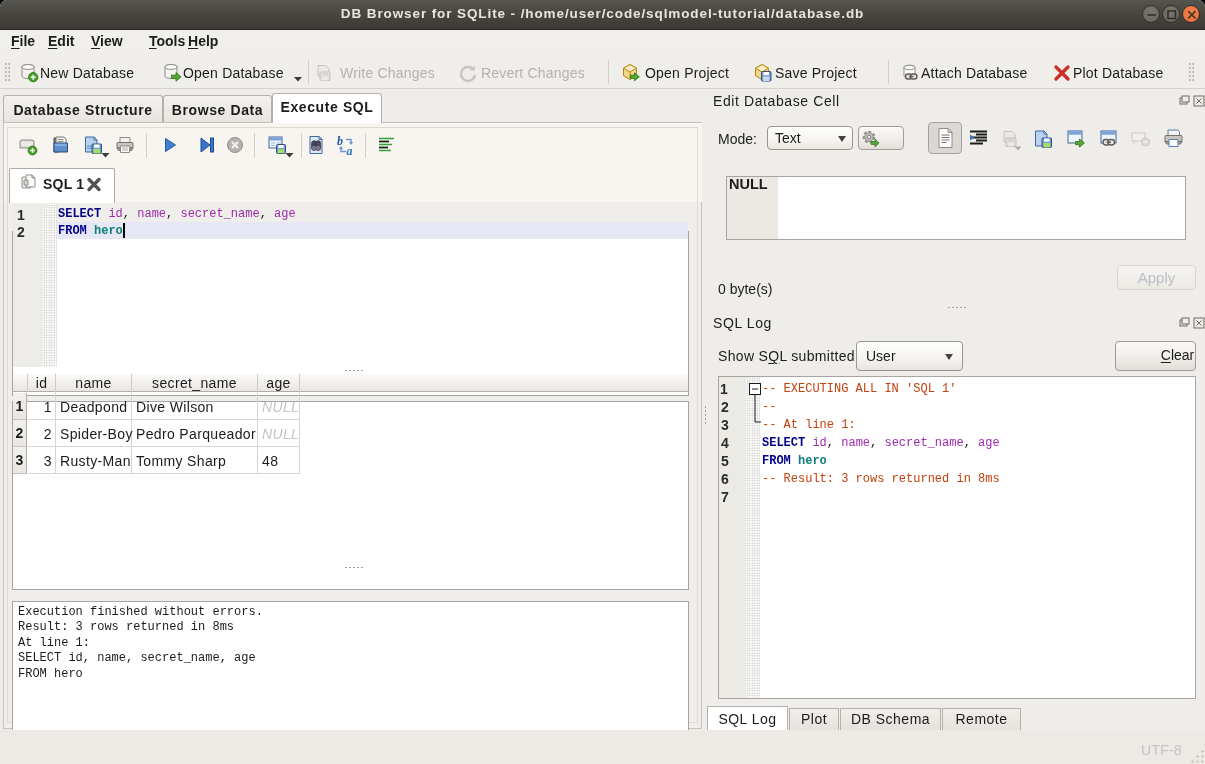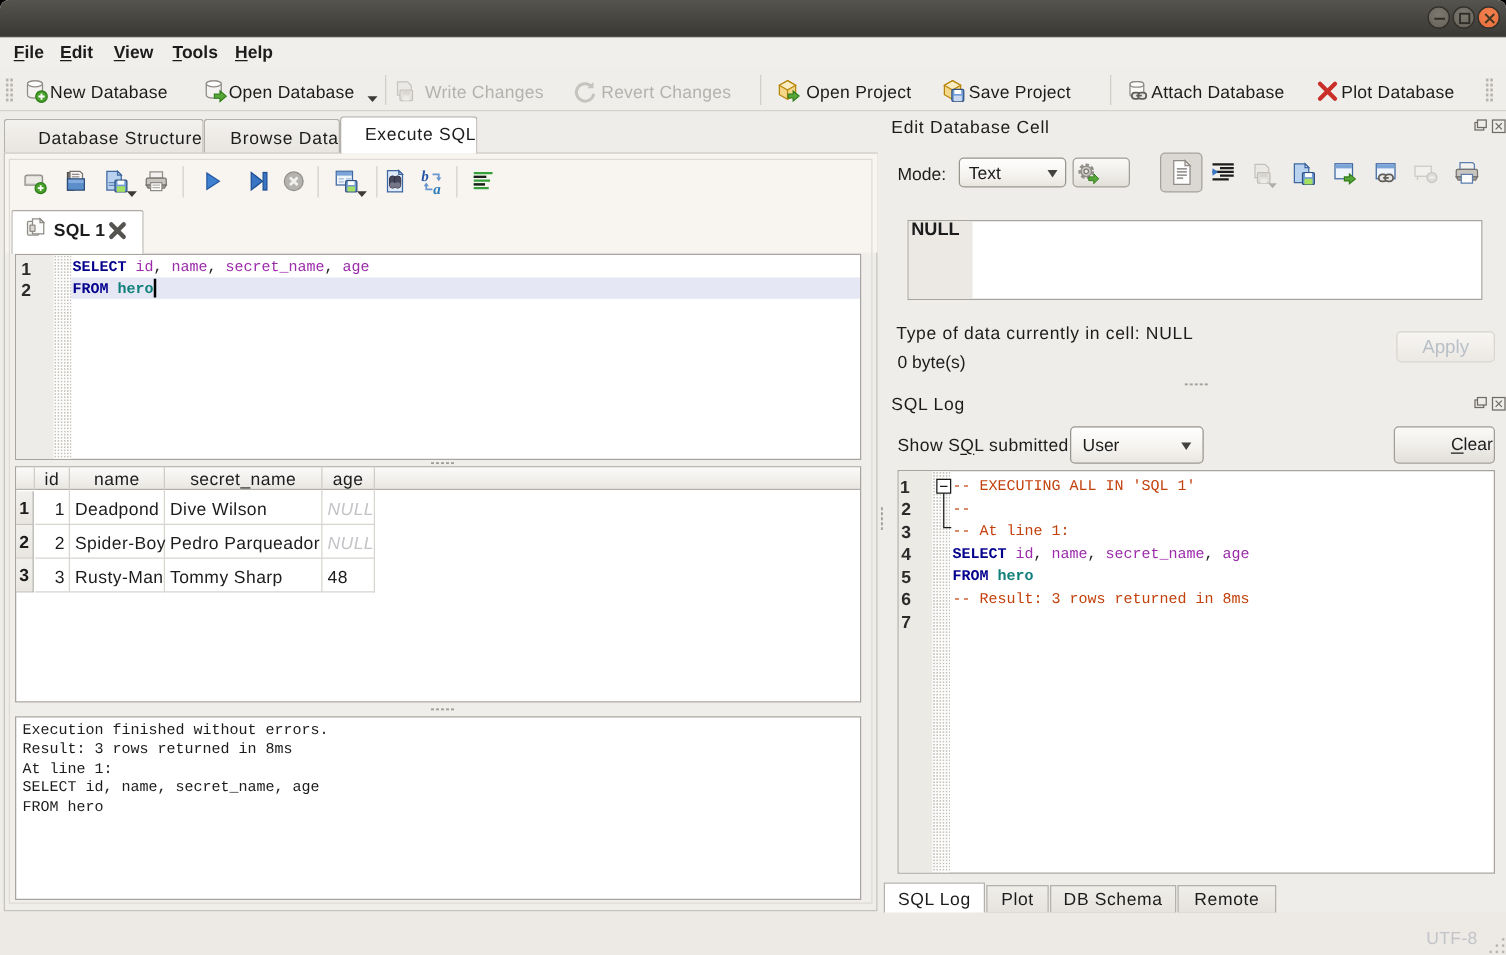--- a/index.html
+++ b/index.html
@@ -30,29 +30,29 @@
 .tbtxt { position:absolute; top:12px; letter-spacing:0.2px;text-align:right; }
 .tbtxt.dis { color:#b4b2ae; }
 .tsep { position:absolute; top:7px; width:1px; height:24px; background:#d2cfca; }
 .handle { position:absolute; top:9px; width:7px; height:20px;
   background-image:radial-gradient(circle, #b5b2ac 1px, transparent 1.3px);
   background-size:3.5px 4px; }
 .ticon { position:absolute; top:63px; }
 
 
 .mtab { position:absolute; top:95px; height:28px; background:linear-gradient(#f3f1ee,#e8e5e0);
-  border:1px solid #b4b1ac; border-bottom:none; border-radius:3px 3px 0 0; text-align:right; padding-top:6px; letter-spacing:0.6px; }
+  border:1px solid #b4b1ac; border-bottom:none; border-radius:3px 3px 0 0; text-align:center; padding-top:6px; letter-spacing:0.6px;font-weight:bold; }
 .mtab.active { top:93px; height:30px; background:#fff; z-index:5; padding-top:5px; }
 
 
 #lpanel { position:absolute; left:3px; top:122px; width:699px; height:607px;
   background:#f0eeea; border:1px solid #c6c3be; }
 #linner { position:absolute; left:7px; top:127px; width:691px; height:596px;
   border:1px solid #dedbd6; }
-.whitebox { position:absolute; background:#fff; border:1px solid #a8a5a0; }
+.whitebox { position:absolute; background:#fff; border:1px solid #a8a5a0;margin-top:28px; }
 .hatch { position:absolute; background-color:#fcfcfb;
   background-image:radial-gradient(#c6c3be 0.7px, transparent 0.9px);
   background-size:2.5px 2.5px; }
 .lnum { position:absolute; font-weight:bold; color:#2b2b2b; font-size:14px; }
 .kw { color:#03008d; font-weight:bold; }
 .ident { color:#9c2bac; }
 .tbl { color:#0f7f7a; font-weight:bold; }
 .cmt { color:#c2410c; }
 
 
@@ -79,20 +79,21 @@
 
 .btab { position:absolute; height:23px; background:linear-gradient(#f0eee9,#e6e3de);
   border:1px solid #b4b1ac; text-align:center; padding-top:2px; letter-spacing:0.5px; }
 .btab.active { background:#fff; }
 </style>
 </head>
 <body>
 <div id="win">
 
 <div id="titlebar">
+  <div id="title-text">DB Browser for SQLite - /home/user/code/sqlmodel-tutorial/database.db</div>
   <div class="wbtn" id="btn-min" style="left:1142px">
         <svg width="18" height="18">
           <line x1="4.5" y1="9" x2="13" y2="9" stroke="#2e2d29" stroke-width="1.7"></line>
         </svg>
       </div>
   <div class="wbtn" id="btn-max" style="left:1161.5px">
         <svg width="18" height="18">
           <rect x="5" y="5" width="7.5" height="7.5" fill="none" stroke="#2e2d29" stroke-width="1.5"></rect>
         </svg>
       </div>
@@ -100,21 +101,21 @@
         <svg width="18" height="18">
           <path d="M5.2 5.2 L12.4 12.4 M12.4 5.2 L5.2 12.4" stroke="#483a22" stroke-width="1.7"></path>
         </svg>
       </div>
 </div>
 
 <div id="menubar">
   <span style="left:11px"><u>F</u>ile</span>
   <span style="left:48px"><u>E</u>dit</span>
   <span style="left:91px"><u>V</u>iew</span>
-  <span style="left:138px"><u>T</u>ools</span>
+  <span style="left:149px"><u>T</u>ools</span>
   <span style="left:188px"><u>H</u>elp</span>
 </div>
 
 <div id="toolbar">
   <div class="handle" style="left:4px"></div>
   <div class="tsep" style="left:308px"></div>
   <div class="tsep" style="left:608px"></div>
   <div class="tsep" style="left:888px"></div>
   <span class="tbtxt" style="left:40px">New Database</span>
   <span class="tbtxt" style="left:183px">Open Database</span>
@@ -436,21 +437,20 @@
   <path d="M3 7.5 h15 q1 0 1 1 v5 h-17 v-5 q0 -1 1 -1 z" fill="#c8c5c0" stroke="#75736f"></path>
   <path d="M2 13.5 h17 l-1.5 2.5 h-14 z" fill="#a5a29e" stroke="#75736f"></path>
   <path d="M6 11.5 h9 v7 h-9 z" fill="#fcfcfb" stroke="#5b7eae"></path>
 </svg>
 </div>
 
 <div class="abs" style="left:726px;top:176px;width:460px;height:64px;background:#fff;border:1px solid #a8a5a0;"></div>
 <div class="abs" style="left:727px;top:177px;width:51px;height:62px;background:#ece9e4;"></div>
 <span class="abs" style="left:729px;top:176px;font-weight:bold;font-size:14.5px;">NULL</span>
 
-<span class="abs" style="left:717px;top:258px;letter-spacing:0.55px;">Type of data currently in cell: NULL</span>
 <span class="abs" style="left:718px;top:281px;">0 byte(s)</span>
 <div class="abs" style="left:1117px;top:265px;width:79px;height:25px;background:linear-gradient(#f7f5f2,#ece9e4);border:1px solid #d8d5cf;border-radius:4px;text-align:center;padding-top:3px;color:#b9bfc7;font-size:15px;">Apply</div>
 
 <div class="hdots" style="left:947px;top:306px;"></div>
 
 <div class="docktitle" style="left:713px;top:315px;">SQL Log</div>
 <svg class="abs" style="left:1179px;top:317px" width="26" height="12" viewBox="0 0 26 12">
   <rect x="1" y="3" width="7" height="6" fill="none" stroke="#6e6c67"></rect>
   <rect x="3" y="1" width="7" height="6" fill="#efede9" stroke="#6e6c67"></rect>
   <rect x="15" y="1" width="10" height="10" fill="none" stroke="#6e6c67"></rect>

